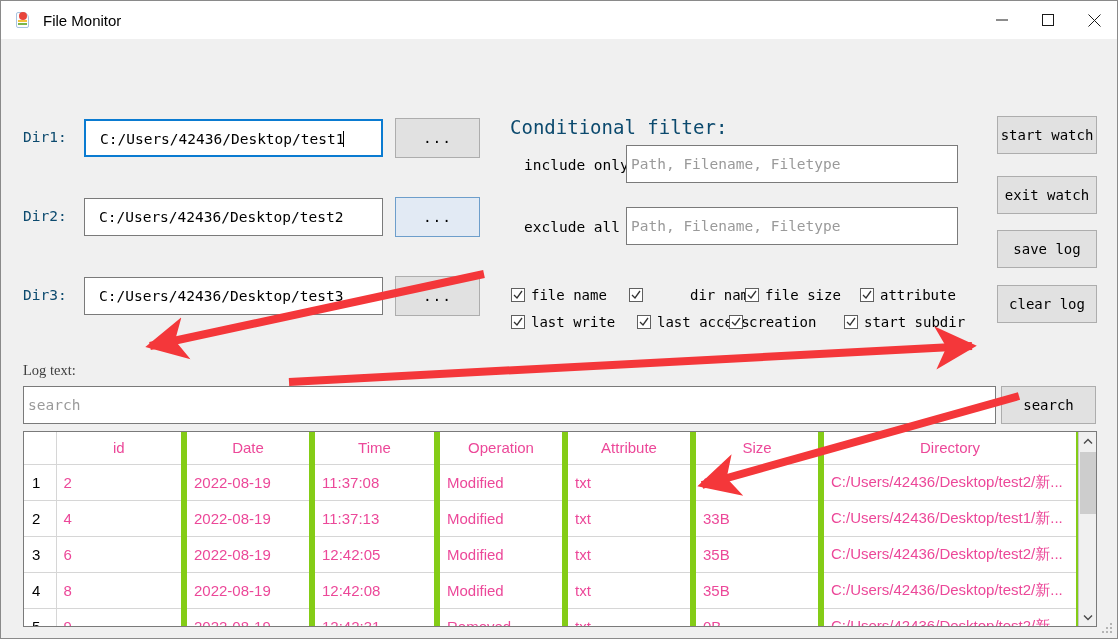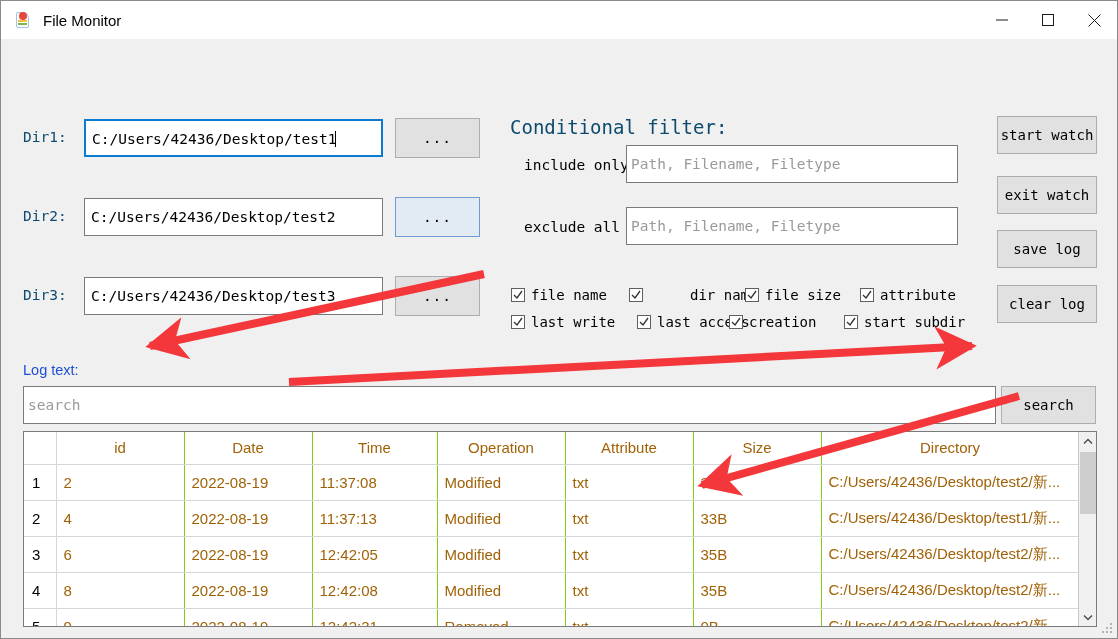--- a/index.html
+++ b/index.html
@@ -100,21 +100,21 @@
     color: #0c4a6e;
     white-space: nowrap;
   }
   .dir-input {
     position: absolute;
     background: #ffffff;
     border: 1px solid #7a7a7a;
     font-family: "DejaVu Sans Mono", "Liberation Mono", monospace;
     font-size: 14.5px;
     color: #000;
-    padding: 0 0 0 6px;
+    padding: 0 0 0 14px;
     outline: none;
     height: 38px;
     line-height: 36px;
   }
   .dir-input.focused {
     border: 2px solid #0a7bd1;
   }
   .caret {
     display: inline-block;
     width: 1px;
@@ -208,23 +208,23 @@
     color: #000;
     display: flex;
     align-items: center;
     justify-content: center;
     padding: 0;
   }
 
   
   .log-label {
     position: absolute;
-    font-family: Liberation Sans, sans-serif;
-    font-size: 14.5px;
-    color: #1d4ed8;
+    font-family: Liberation Serif, serif;
+    font-size: 14.5px;
+    color: #404040;
   }
   .search-input {
     position: absolute;
     background: #ffffff;
     border: 1px solid #7a7a7a;
     height: 38px;
     line-height: 36px;
     font-family: "DejaVu Sans Mono", "Liberation Mono", monospace;
     font-size: 14.5px;
     padding-left: 4px;
@@ -260,25 +260,25 @@
     overflow: hidden;
     position: relative;
   }
   table.logtable {
     border-collapse: collapse;
     table-layout: fixed;
     width: 1055px;
     font-family: "Liberation Sans", sans-serif;
   }
   table.logtable th, table.logtable td {
-    border-right: 1px solid #84cc16;
+    border-right: 6px solid #84cc16;
     border-bottom: 1px solid #d6d6d6;
     font-weight: normal;
     font-size: 15px;
-    color: #a16207;
+    color: #ec4899;
     height: 36px;
     padding: 0 0 0 7px;
     text-align: left;
     white-space: nowrap;
     overflow: hidden;
   }
   table.logtable th {
     text-align: center;
     height: 32px;
     padding: 0;

